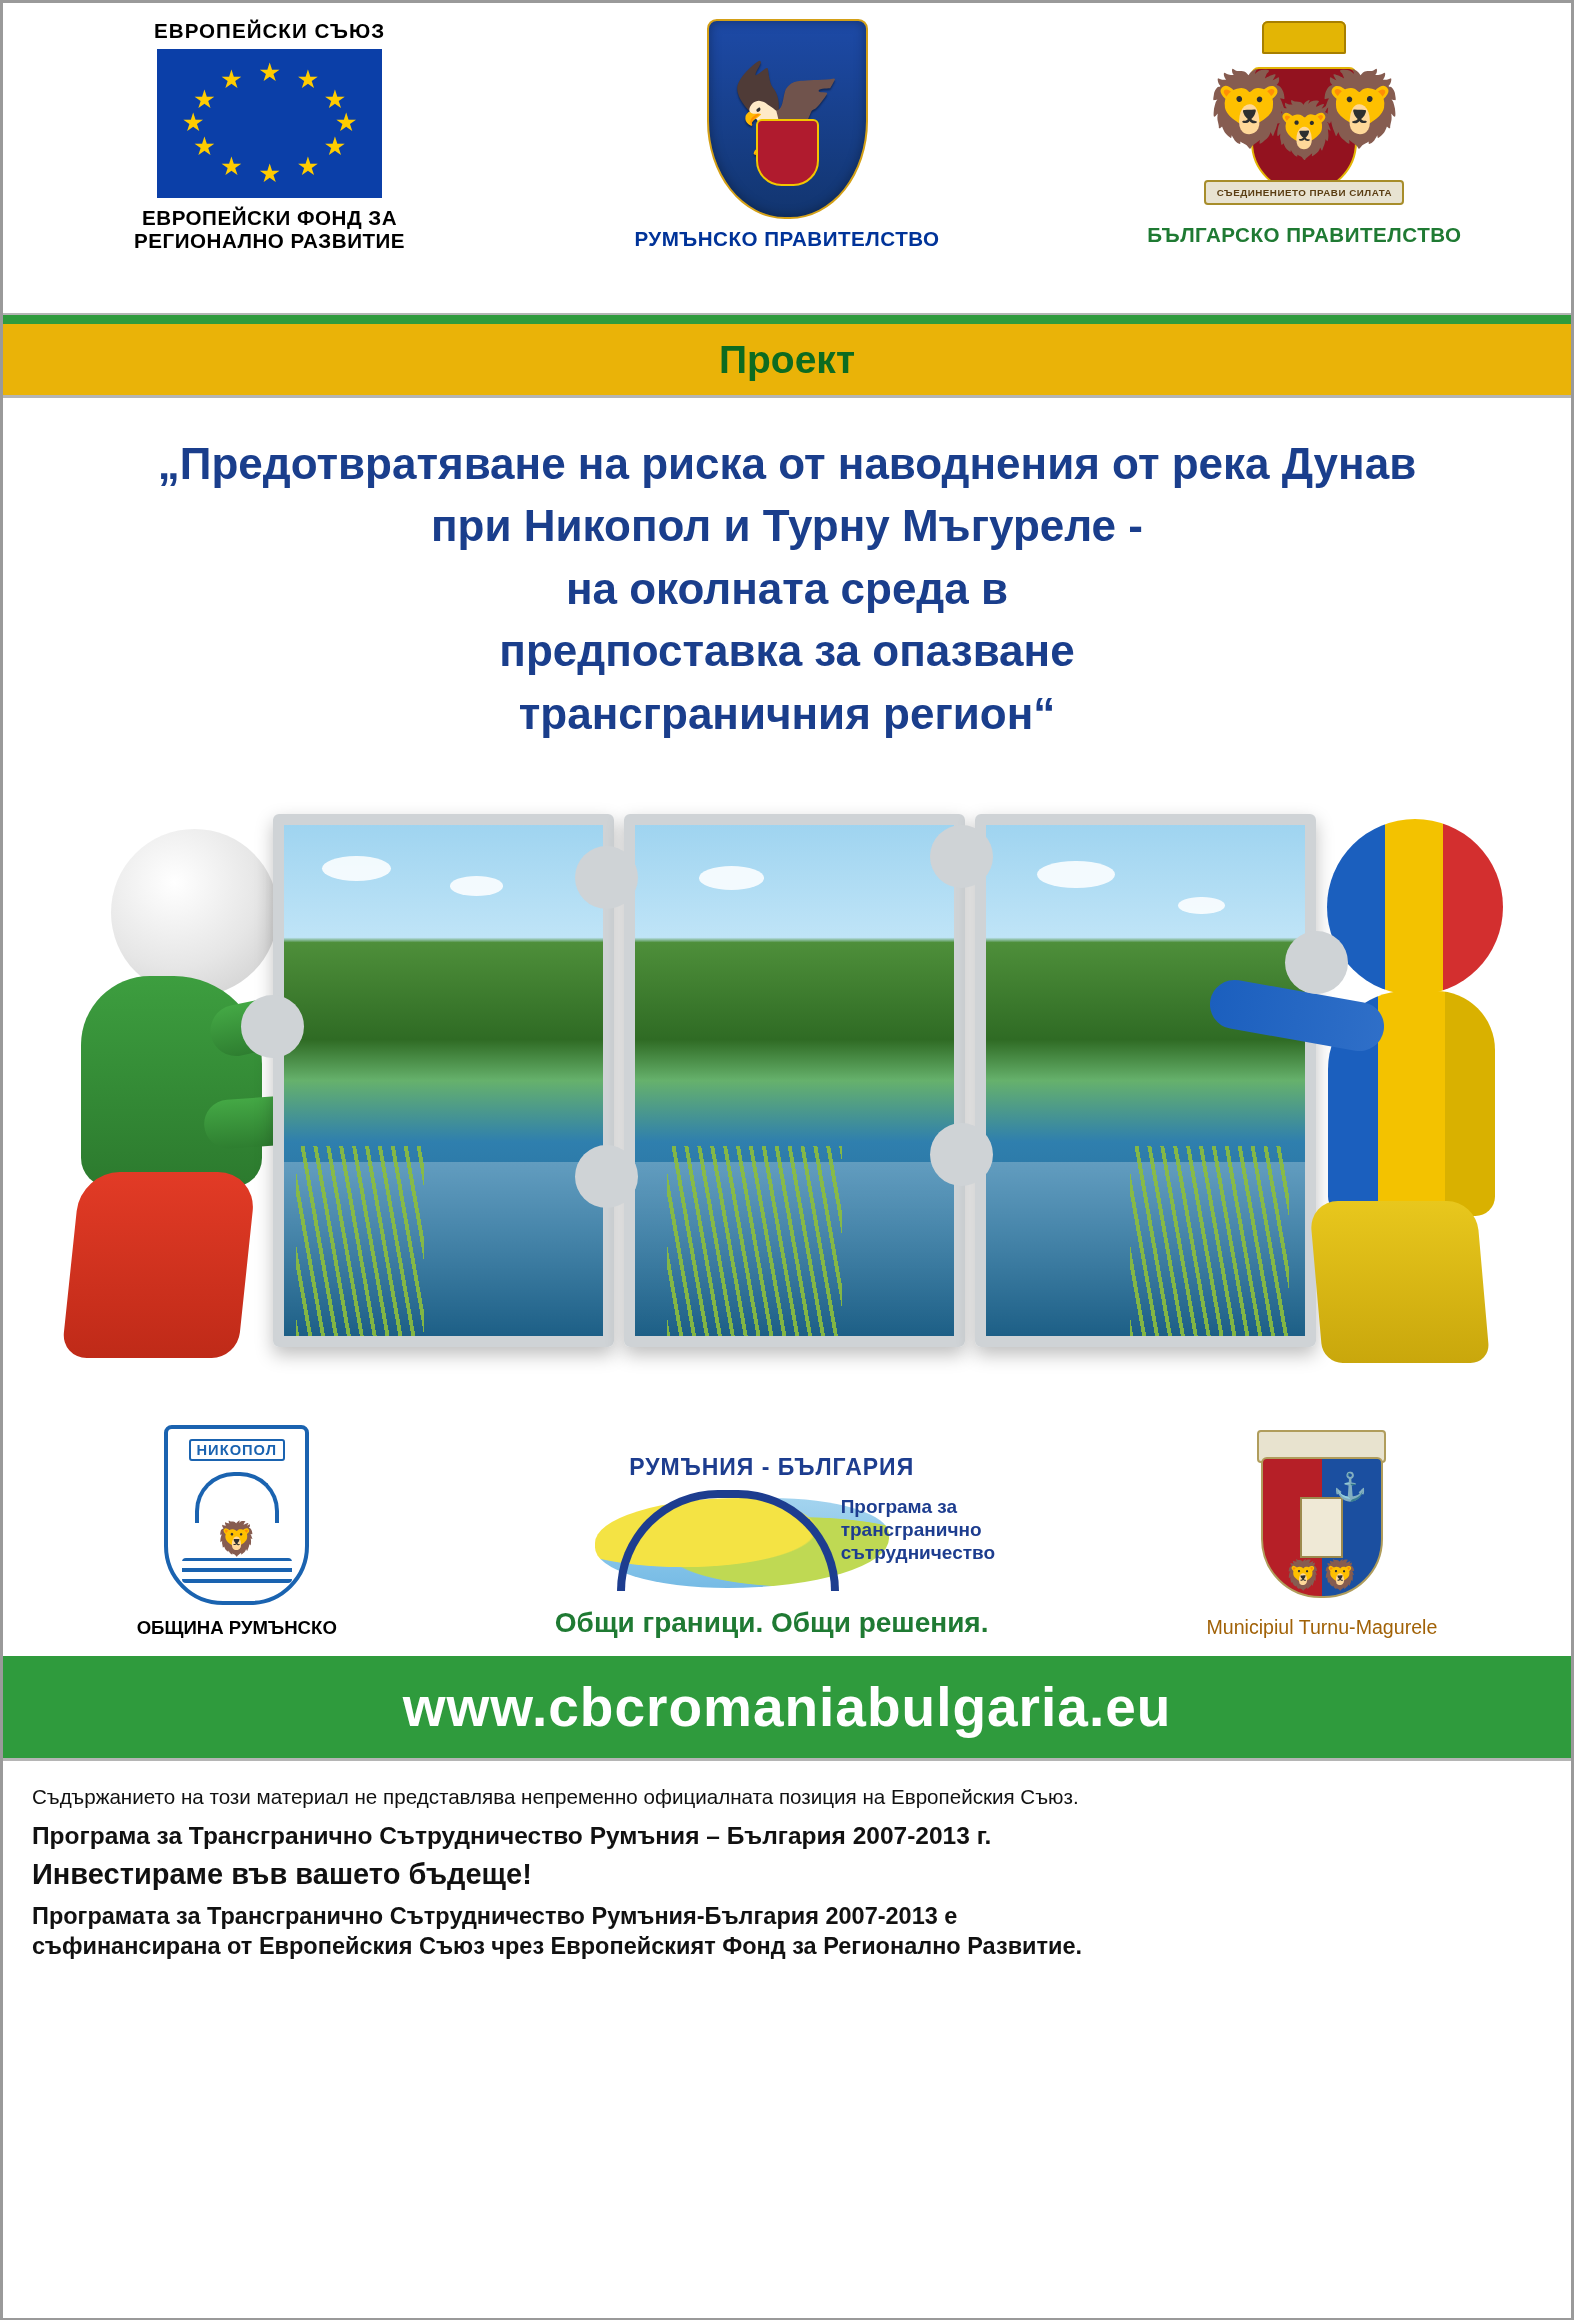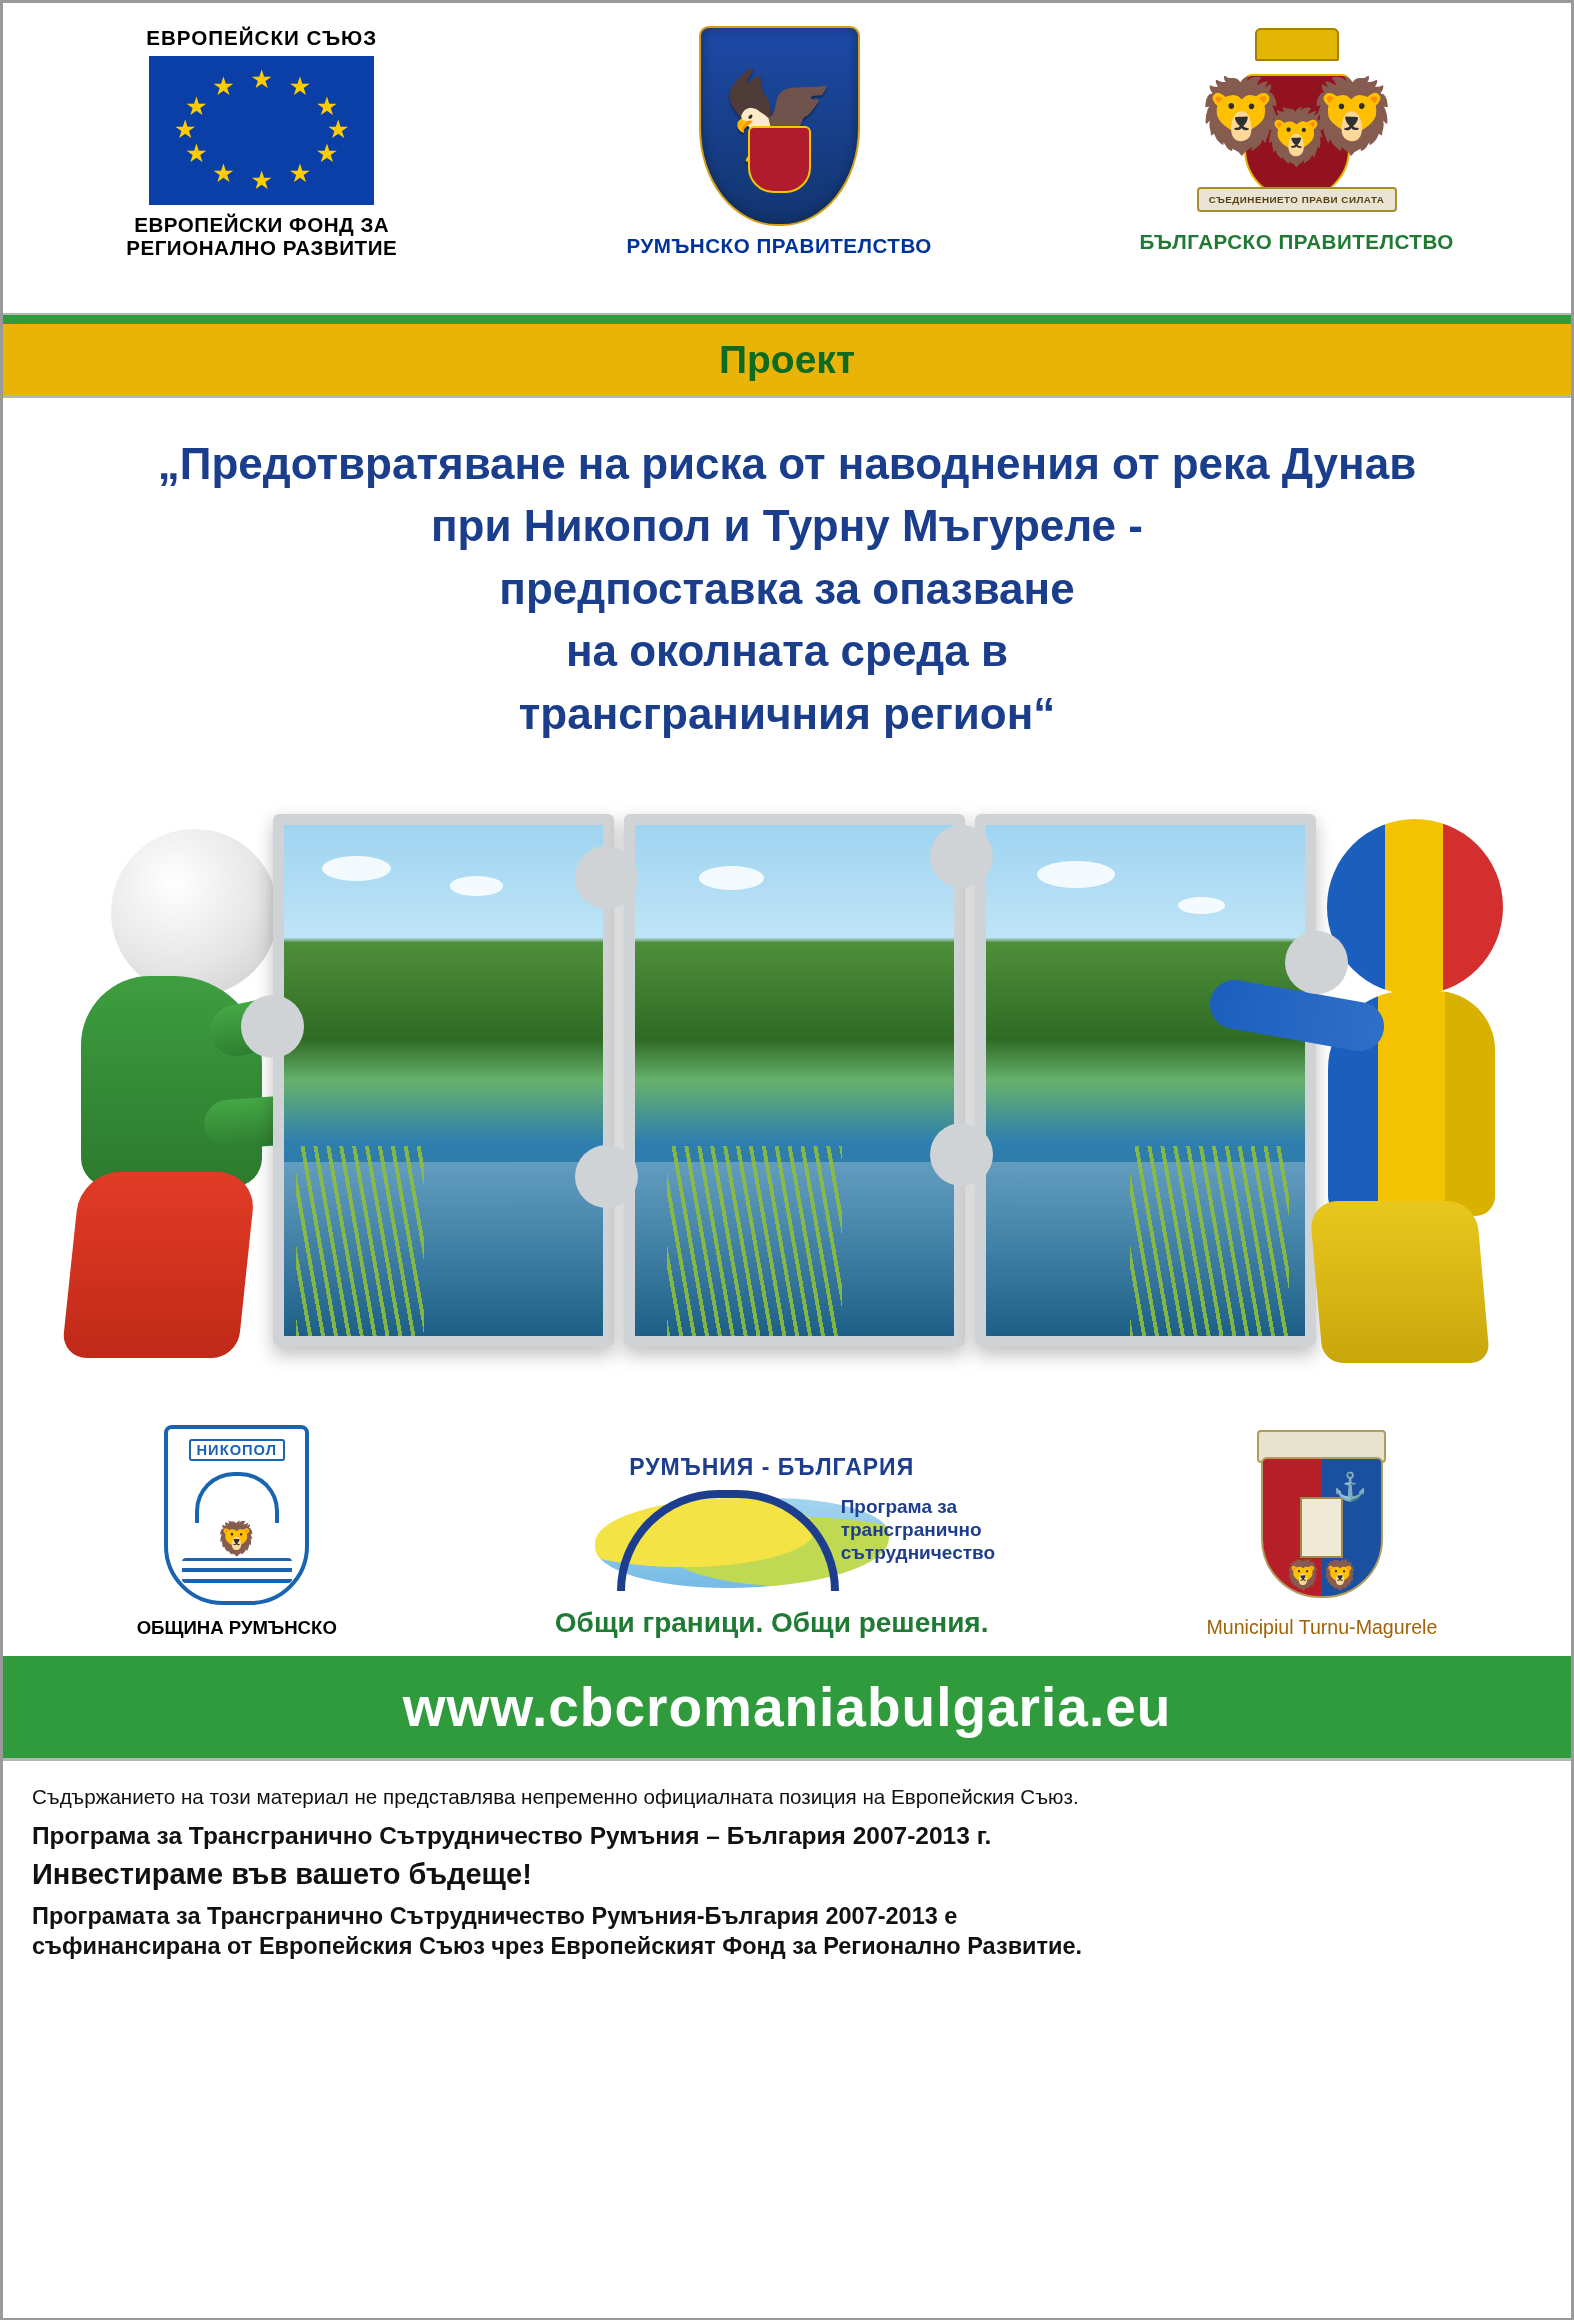--- a/index.html
+++ b/index.html
@@ -23,22 +23,22 @@
     border: 3.9px solid #9a9a9a;
     background: #fff;
     overflow: hidden;
   }
 
   
   .logo-strip {
     height: 312px;
     display: flex;
     align-items: flex-start;
-    justify-content: flex-start;
-    padding-top: 23px;
+    justify-content: center;
+    padding-top: 16px;
     box-sizing: border-box;
     border-bottom: 2.9px solid #b5b5b5;
   }
   .logo-block {
     display: flex;
     flex-direction: column;
     align-items: center;
     width: 33%;
   }
   .logo-caption {
@@ -608,22 +608,22 @@
 
   </div>
 
   <div class="project-band">
     <span class="label">Проект</span>
   </div>
 
   <div class="title-block">
     <div class="line1">„Предотвратяване на риска от наводнения от река Дунав</div>
     <div>при Никопол и Турну Мъгуреле -</div>
+    <div>на околната среда в</div>
     <div>предпоставка за опазване</div>
-    <div>на околната среда в</div>
     <div>трансграничния регион“</div>
   </div>
 
   <div class="art">
 
     <div class="figure fig-left">
       <div class="head"></div>
       <div class="torso"></div>
       <div class="arm"></div>
       <div class="arm2"></div>

